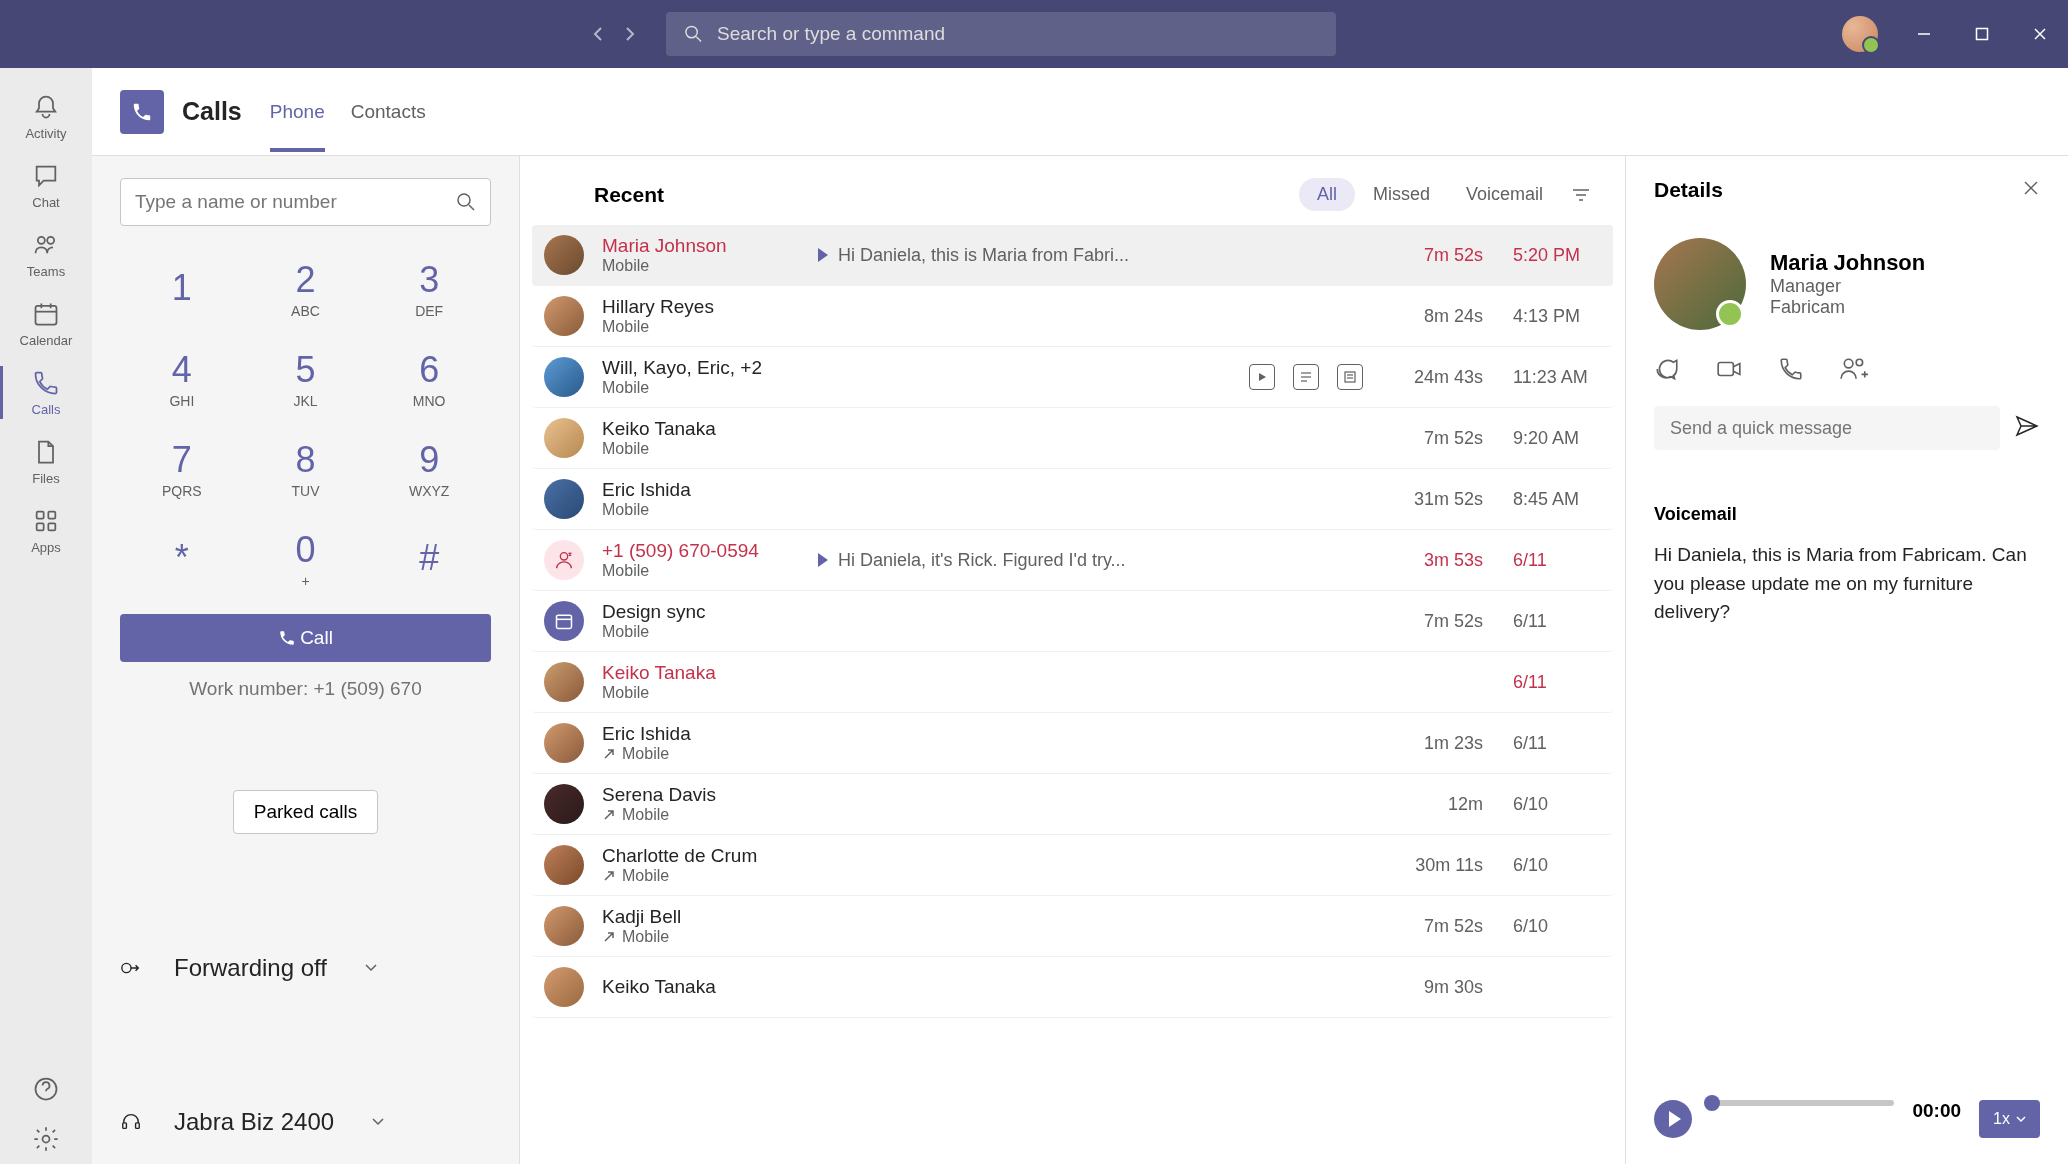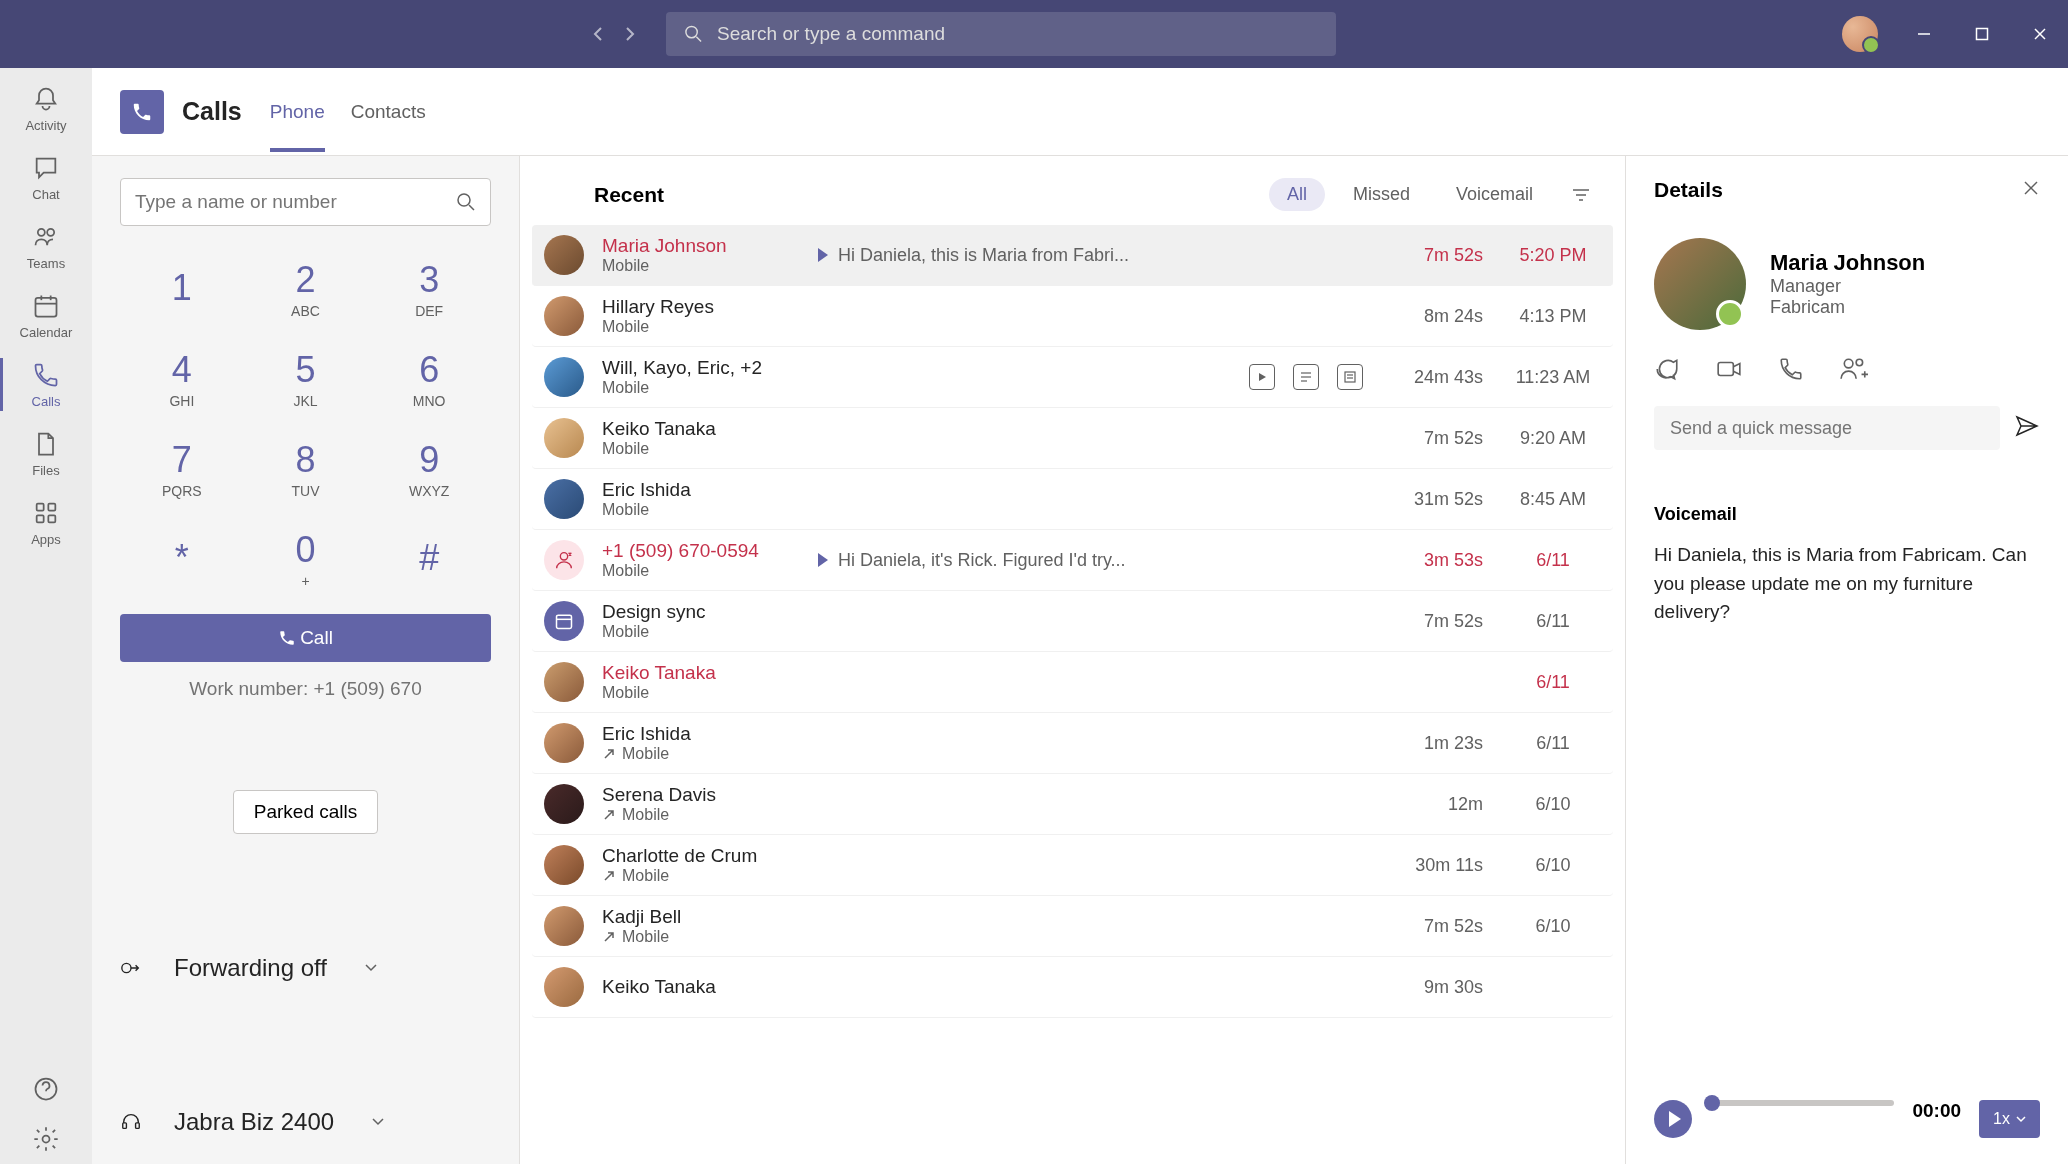--- a/index.html
+++ b/index.html
@@ -20,21 +20,21 @@
   .nav-arrows .arr { width: 24px; height: 24px; display:flex; align-items:center; justify-content:center; opacity:.6; cursor:pointer; }
   .search { width: 670px; height: 44px; background: rgba(255,255,255,.14); border-radius: 4px; display:flex; align-items:center; padding:0 18px; gap:14px; }
   .search input { background:transparent; border:none; outline:none; color:#fff; font-size:19px; width:100%; }
   .search input::placeholder { color:#ddd; }
   .top-right { margin-left:auto; display:flex; align-items:center; gap:34px; }
   .avatar-self { width:36px; height:36px; border-radius:50%; background: radial-gradient(circle at 30% 30%, #e8b896, #c98560); position:relative; }
   .avatar-self::after { content:""; position:absolute; right:-2px; bottom:-2px; width:14px; height:14px; background:#92c353; border:2px solid var(--purple); border-radius:50%; }
   .win-btn { width:24px; height:24px; display:flex; align-items:center; justify-content:center; cursor:pointer; }
 
   
-  .app-rail { position:absolute; left:0; top:68px; bottom:0; width:92px; background:#ebebeb; display:flex; flex-direction:column; align-items:center; padding-top:6px; }
+  .app-rail { position:absolute; left:0; top:68px; bottom:0; width:92px; background:#ebebeb; display:flex; flex-direction:column; align-items:center; padding-top:14px; }
   .rail-item { width:100%; display:flex; flex-direction:column; align-items:center; gap:4px; padding:10px 0; cursor:pointer; color:#616161; font-size:13px; position:relative; }
   .rail-item.active { color: var(--purple-light); }
   .rail-item.active::before { content:""; position:absolute; left:0; top:8px; bottom:8px; width:3px; background: var(--purple-light); }
   .rail-icon { width:30px; height:30px; display:flex; align-items:center; justify-content:center; }
 
   
   .main { position:absolute; left:92px; top:68px; right:0; bottom:0; display:flex; flex-direction:column; background:#fff; }
   .main-header { height:88px; border-bottom:1px solid var(--border); display:flex; align-items:center; padding:0 28px; gap:18px; }
   .calls-icon { width:44px; height:44px; background: var(--purple-light); border-radius:4px; display:flex; align-items:center; justify-content:center; color:#fff; }
   .title { font-size:25px; font-weight:700; color:#242424; }
@@ -55,41 +55,41 @@
   .key .letters { font-size:14px; color:#616161; margin-top:2px; }
   .call-btn { height:48px; background: var(--purple-light); color:#fff; border-radius:4px; display:flex; align-items:center; justify-content:center; gap:4px; font-size:19px; margin-top:10px; cursor:pointer; }
   .work-number { text-align:center; font-size:19px; color:#737373; margin-top:16px; }
   .parked { align-self:center; margin-top:90px; padding:10px 20px; border:1px solid #c8c6c4; background:#fff; border-radius:4px; font-size:19px; cursor:pointer; }
   .footer-setting { margin-top:auto; display:flex; align-items:center; gap:32px; font-size:24px; color:#242424; padding:6px 0; cursor:pointer; }
 
   
   .recent { flex:1; display:flex; flex-direction:column; border-right:1px solid var(--border); min-width:0; }
   .recent-header { display:flex; align-items:center; padding:22px 30px 10px; }
   .recent-header h3 { font-size:21px; font-weight:700;margin-left:44px; }
-  .pills { margin-left:auto; display:flex; gap:10px; align-items:center; }
+  .pills { margin-left:auto; display:flex; align-items:center; }
   .pill { padding:6px 18px; border-radius:20px; font-size:18px; color:#616161; cursor:pointer; }
   .pill.active { background:#eae9f5; color: var(--purple-light); }
   .filter-icon { width:28px; height:28px; margin-left:6px; display:flex; align-items:center; justify-content:center; cursor:pointer; }
   .list { flex:1; overflow:hidden; padding:4px 12px; }
   .row { display:flex; align-items:center; padding:10px 12px; border-bottom:1px solid #f0f0f0; cursor:pointer; border-radius:4px; }
   .row.selected { background:#f0f0f0; }
   .avatar { width:40px; height:40px; border-radius:50%; background:#c8c6c4; margin-right:18px; flex-shrink:0; display:flex; align-items:center; justify-content:center; color:#fff; }
   .row-main { flex:1; min-width:0; display:flex; align-items:center; gap:16px; }
   .name-block { min-width:200px; }
   .name { font-size:19px; color:#242424; }
   .name.missed { color: var(--red); }
   .sub { font-size:16px; color:#616161; display:flex; align-items:center; gap:6px; }
   .preview { font-size:18px; color:#616161; white-space:nowrap; overflow:hidden; text-overflow:ellipsis; display:flex; align-items:center; gap:10px; }
   .play-tri { width:0; height:0; border-left:10px solid var(--purple-light); border-top:7px solid transparent; border-bottom:7px solid transparent; }
   .row-meta { margin-left:auto; display:flex; align-items:center; gap:30px; padding-right:8px; }
   .row-icons { display:flex; gap:18px; }
   .row-icon { width:26px; height:26px; border:1.5px solid #616161; border-radius:4px; display:flex; align-items:center; justify-content:center; }
   .dur { width:90px; text-align:right; font-size:18px; color:#616161; }
   .dur.missed, .time.missed { color: var(--red); }
-  .time { width:80px; text-align:center; font-size:18px; color:#616161; }
+  .time { width:80px; text-align:left; font-size:18px; color:#616161; }
 
   
   .av-1{background:linear-gradient(135deg,#a67650,#6b4a2f);} .av-2{background:linear-gradient(135deg,#d19a6e,#8a5a3a);}
   .av-3{background:linear-gradient(135deg,#5b9bd5,#2a5a8a);} .av-4{background:linear-gradient(135deg,#e8c191,#b88850);}
   .av-5{background:linear-gradient(135deg,#4a6fa5,#2a4a75);} .av-6{background:#fce4e8;color:var(--red);}
   .av-7{background:var(--purple-light);color:#fff;} .av-8{background:linear-gradient(135deg,#cb9d6e,#8a5a3a);}
   .av-9{background:linear-gradient(135deg,#d19a6e,#8a5a3a);} .av-10{background:linear-gradient(135deg,#4a2a2a,#2a1a1a);}
   .av-11{background:linear-gradient(135deg,#c0805a,#7a4a2a);} .av-12{background:linear-gradient(135deg,#d19a6e,#8a5a3a);}
   .av-13{background:linear-gradient(135deg,#d49a70,#9a6a40);}
 

